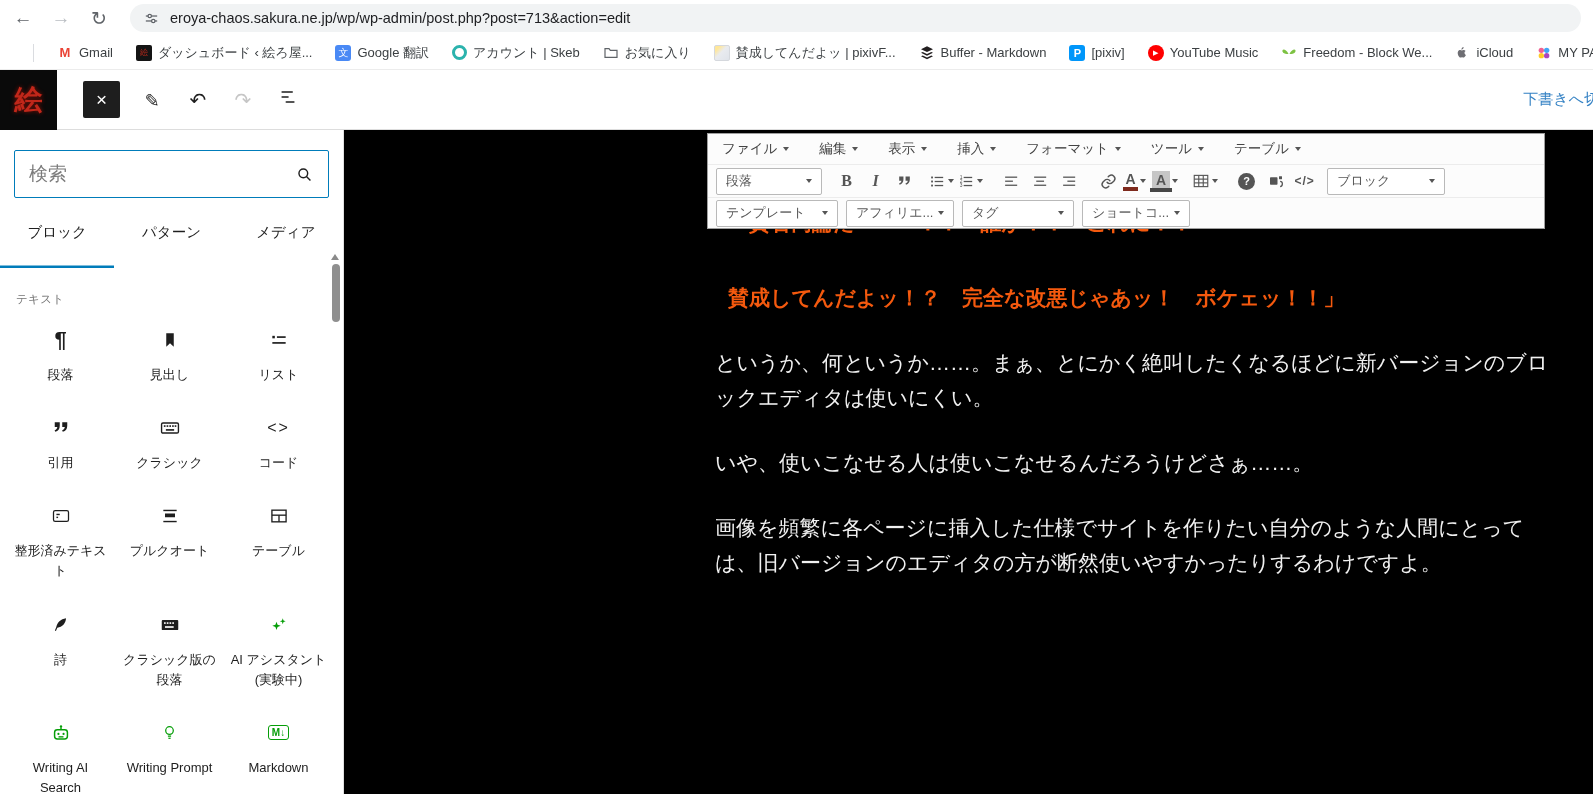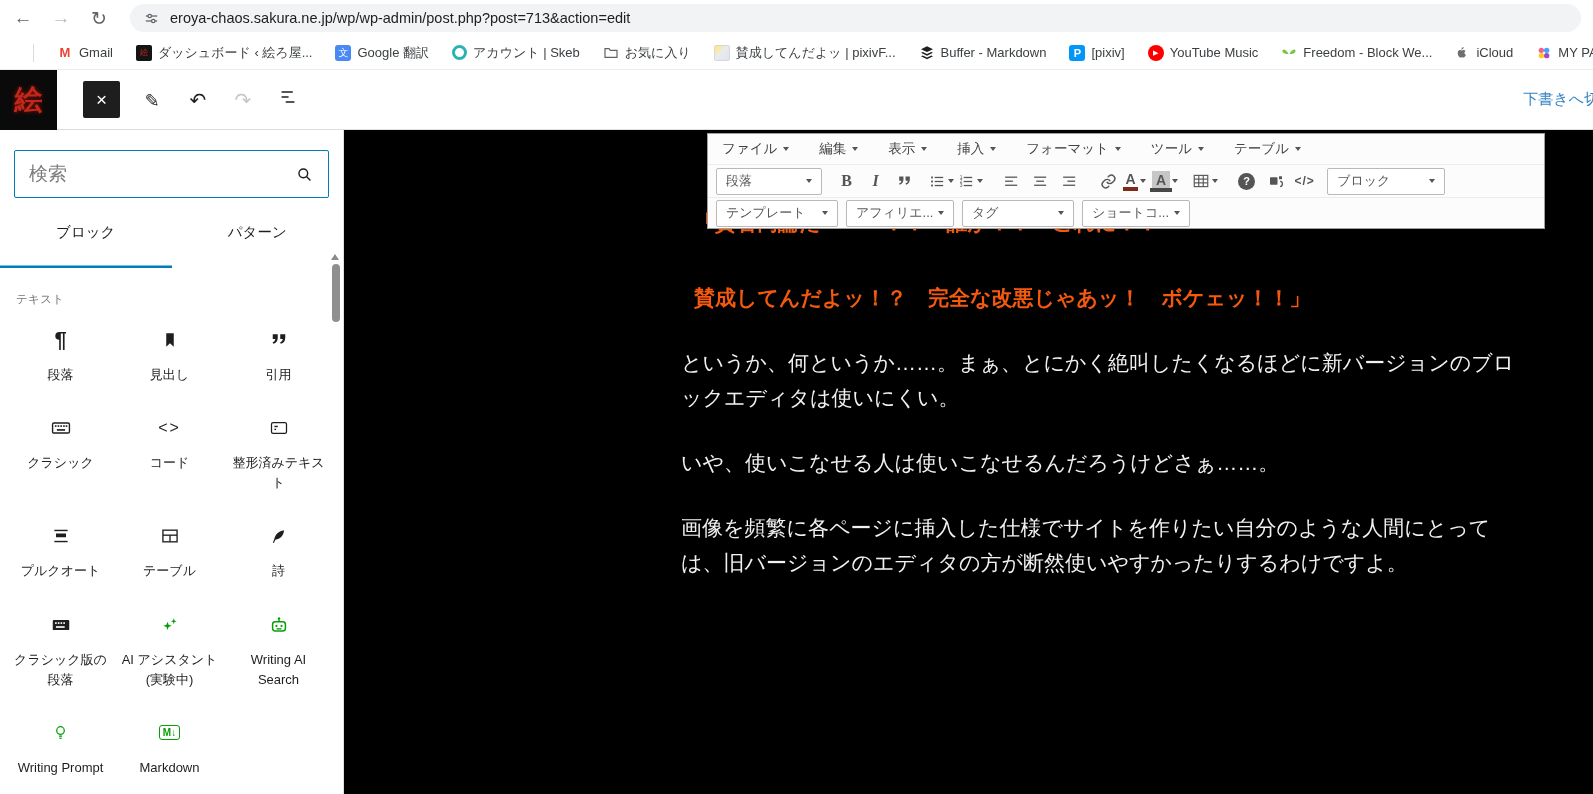--- a/index.html
+++ b/index.html
@@ -65,21 +65,21 @@
   .glyph-code { font-size:16px; letter-spacing:2px; }
   .md-box { border:1.8px solid #069e08; border-radius:3px; color:#069e08; font-weight:700;
             font-size:10px; padding:1px 3px; }
   .sb-up { position:absolute; right:4px; top:124px; width:0; height:0;
            border-left:4px solid transparent; border-right:4px solid transparent;
            border-bottom:6px solid #8a8a8a; }
   .sb-thumb { position:absolute; right:3px; top:134px; width:8px; height:58px;
               background:#8f8f8f; border-radius:4px; }
   
   .canvas { position:absolute; left:345px; top:130px; right:0; bottom:0; background:#000; overflow:hidden; }
-  .content { position:absolute; left:336px; top:75px; width:842px; z-index:1;
+  .content { position:absolute; left:370px; top:75px; width:842px; z-index:1;
              color:#f1f1f1; font-size:21px; line-height:35px; }
   .content p { margin:0 0 30px; }
   .content p.p-first { margin-bottom:40px; }
   .orange { color:#f4590e; font-weight:700; }
   .ind { padding-left:13px; }
   
   .mce { position:absolute; left:362px; top:3px; width:838px; z-index:2;
          background:#fcfcfc; border:1px solid #9f9f9f; }
   .mce-menu { display:flex; gap:30px; height:30px; padding:0 14px; }
   .mitem { display:flex; align-items:center; gap:6px; font-size:13.5px; color:#444; }
@@ -239,35 +239,48 @@
     <svg width="19" height="19" viewBox="0 0 24 24">
       <g fill="none" stroke="#1e1e1e" stroke-width="1.8">
           <circle cx="10.5" cy="10.5" r="5.5"></circle>
           <line x1="14.8" y1="14.8" x2="19.5" y2="19.5"></line>
         </g>
     </svg>
   </div>
   <div class="tabs">
     <div class="tab active">ブロック</div>
     <div class="tab">パターン</div>
+    <div class="tab">メディア</div>
   </div>
   <div class="section-label">テキスト</div>
 
   <div class="bgrid">
     <div class="cell">
       <span class="ic glyph-para">¶</span>
       <span class="lbl">段落</span>
     </div>
     <div class="cell">
       <span class="ic">
         <svg width="18" height="18" viewBox="0 0 24 24">
             <path d="M7 3h10v18l-5-4.6L7 21z" fill="#1e1e1e"></path>
           </svg>
       </span>
       <span class="lbl">見出し</span>
+    </div>
+    <div class="cell">
+      <span class="ic">
+        <svg width="20" height="20" viewBox="0 0 24 24">
+            <g fill="#1e1e1e">
+              <rect x="4" y="7" width="3" height="3"></rect>
+              <rect x="9.5" y="7.5" width="10.5" height="2"></rect>
+              <rect x="4" y="14.5" width="16" height="2"></rect>
+            </g>
+          </svg>
+      </span>
+      <span class="lbl">リスト</span>
     </div>
 
     <div class="cell">
       <span class="ic">
         <svg width="20" height="20" viewBox="0 0 24 24">
             <g fill="#1e1e1e">
           <path d="M10.5 5v4.2c0 3.8-1.9 6.2-5.3 7.3l-.9-1.6c2-.9 3.1-2.2 3.3-4.1H4.5V5h6z"></path>
           <path d="M19.5 5v4.2c0 3.8-1.9 6.2-5.3 7.3l-.9-1.6c2-.9 3.1-2.2 3.3-4.1h-3.1V5h6z"></path>
             </g>
           </svg>

